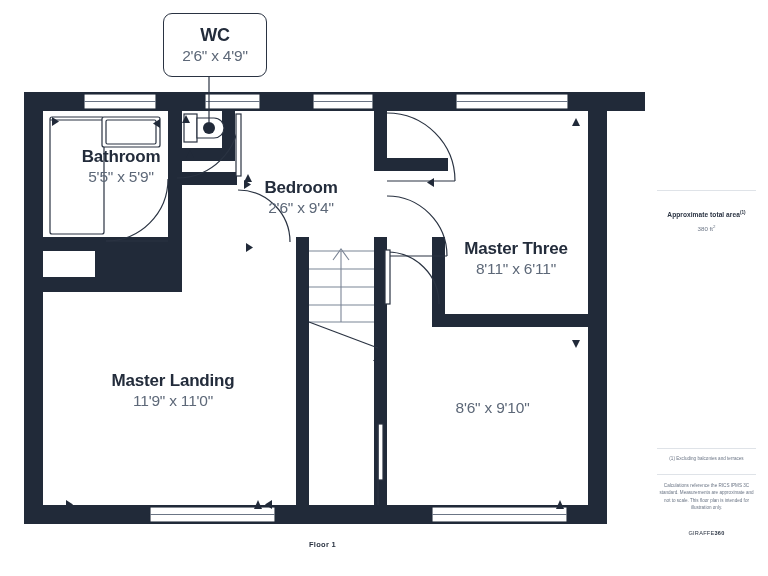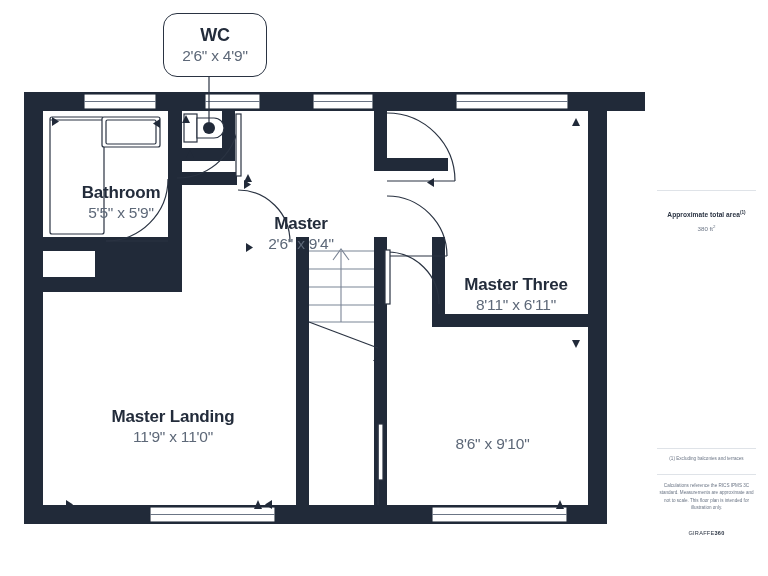--- a/index.html
+++ b/index.html
@@ -22,21 +22,20 @@
     height: 576px;
   }
   #plan-svg { display: block; }
 
   
   .room-label {
     position: absolute;
     text-align: center;
     white-space: nowrap;
     pointer-events: none;
-    margin-top: 36px;
   }
   .room-name {
     font-size: 17px;
     font-weight: bold;
     color: #232c3b;
     letter-spacing: -0.2px;
     line-height: 1.25;
   }
   .room-dims {
     font-size: 15.5px;
@@ -48,21 +47,21 @@
   .dims-only .room-dims { font-size: 15.5px; }
 
   
   #wc-callout {
     position: absolute;
     left: 163px;
     top: 13px;
     width: 102px;
     height: 62px;
     border: 1.6px solid #2a3342;
-    border-radius: 14px;
+    border-radius: 9px;
     background: #ffffff;
     display: flex;
     flex-direction: column;
     align-items: center;
     justify-content: center;
     z-index: 6;
   }
   #wc-callout .room-name { font-size: 18px; }
   #wc-callout .room-dims { font-size: 15.5px; }
 
@@ -304,21 +303,21 @@
         <line class="thin" x1="378" y1="424" x2="378" y2="505"></line>
       </g>
     </svg>
 
     <div class="room-label" style="left: 46px; top: 146px; width: 150px;">
       <div class="room-name">Bathroom</div>
       <div class="room-dims">5'5" x 5'9"</div>
     </div>
 
     <div class="room-label" style="left: 228px; top: 177px; width: 146px;">
-      <div class="room-name">Master</div>
+      <div class="room-name">Bedroom</div>
       <div class="room-dims">2'6" x 9'4"</div>
     </div>
 
     <div class="room-label" style="left: 430px; top: 238px; width: 172px;">
       <div class="room-name">Master Three</div>
       <div class="room-dims">8'11" x 6'11"</div>
     </div>
 
     <div class="room-label" style="left: 78px; top: 370px; width: 190px;">
       <div class="room-name">Master Landing</div>
@@ -327,20 +326,21 @@
 
     <div class="room-label dims-only" style="left: 405px; top: 398px; width: 175px;">
       <div class="room-dims">8'6" x 9'10"</div>
     </div>
 
     <div id="wc-callout">
       <div class="room-name">WC</div>
       <div class="room-dims">2'6" x 4'9"</div>
     </div>
 
+    <div id="floor-caption">Floor 1</div>
   </div>
 
   <div id="sidebar">
     <div class="side-rule" style="top: 190px;"></div>
     <div class="side-rule" style="top: 448px;"></div>
     <div class="side-rule" style="top: 474px;"></div>
 
     <div id="area-block">
       <div id="area-title"><span>Approximate total area</span><sup>(1)</sup></div>
       <div id="area-value"><span>380 ft</span><sup>2</sup></div>

